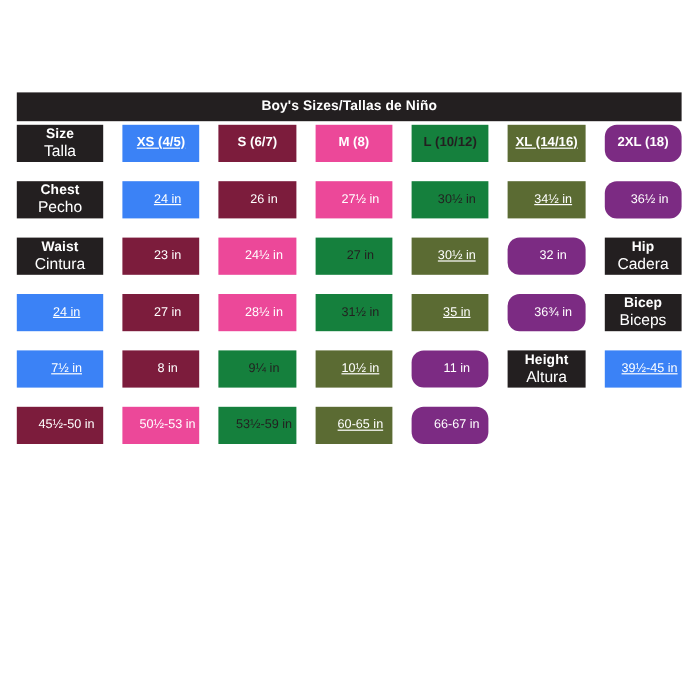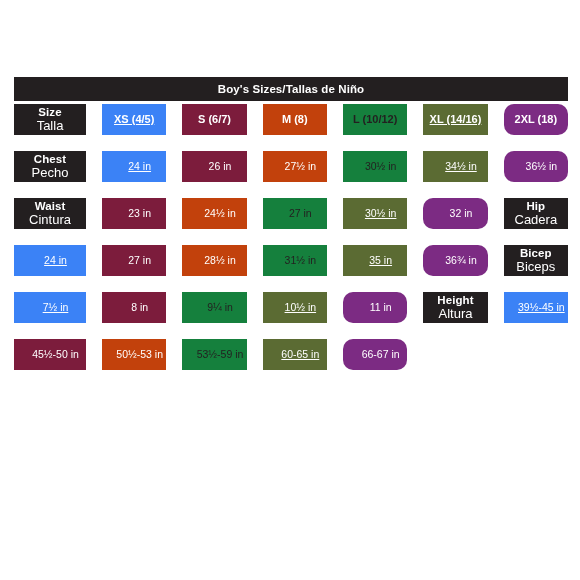--- a/index.html
+++ b/index.html
@@ -78,21 +78,21 @@
     padding-left: 11px;
   }
   .cell.hdr {
     font-weight: bold;
     font-size: 11px;
     color: #ffffff;
   }
   
   .c-xs  { background: #3b82f6; text-decoration: underline; }
   .c-s   { background: #771638; }  
-  .c-m   { background: #c2410c; }
+  .c-m   { background: #ec4899; }
   .c-l   { background: #15803d; color: #231f20 !important; }
   .c-xl  { background: #5b6b33; text-decoration: underline; }
   .c-2xl { background: #782c84; border-radius: 10px; }
 
   .c-s  { background: #7c1c3c; }
   .c-2xl { background: #7c2b83; }
 
   .c-l.hdr, .c-l.val { color: #231f20 !important; }
 </style>
 </head>

